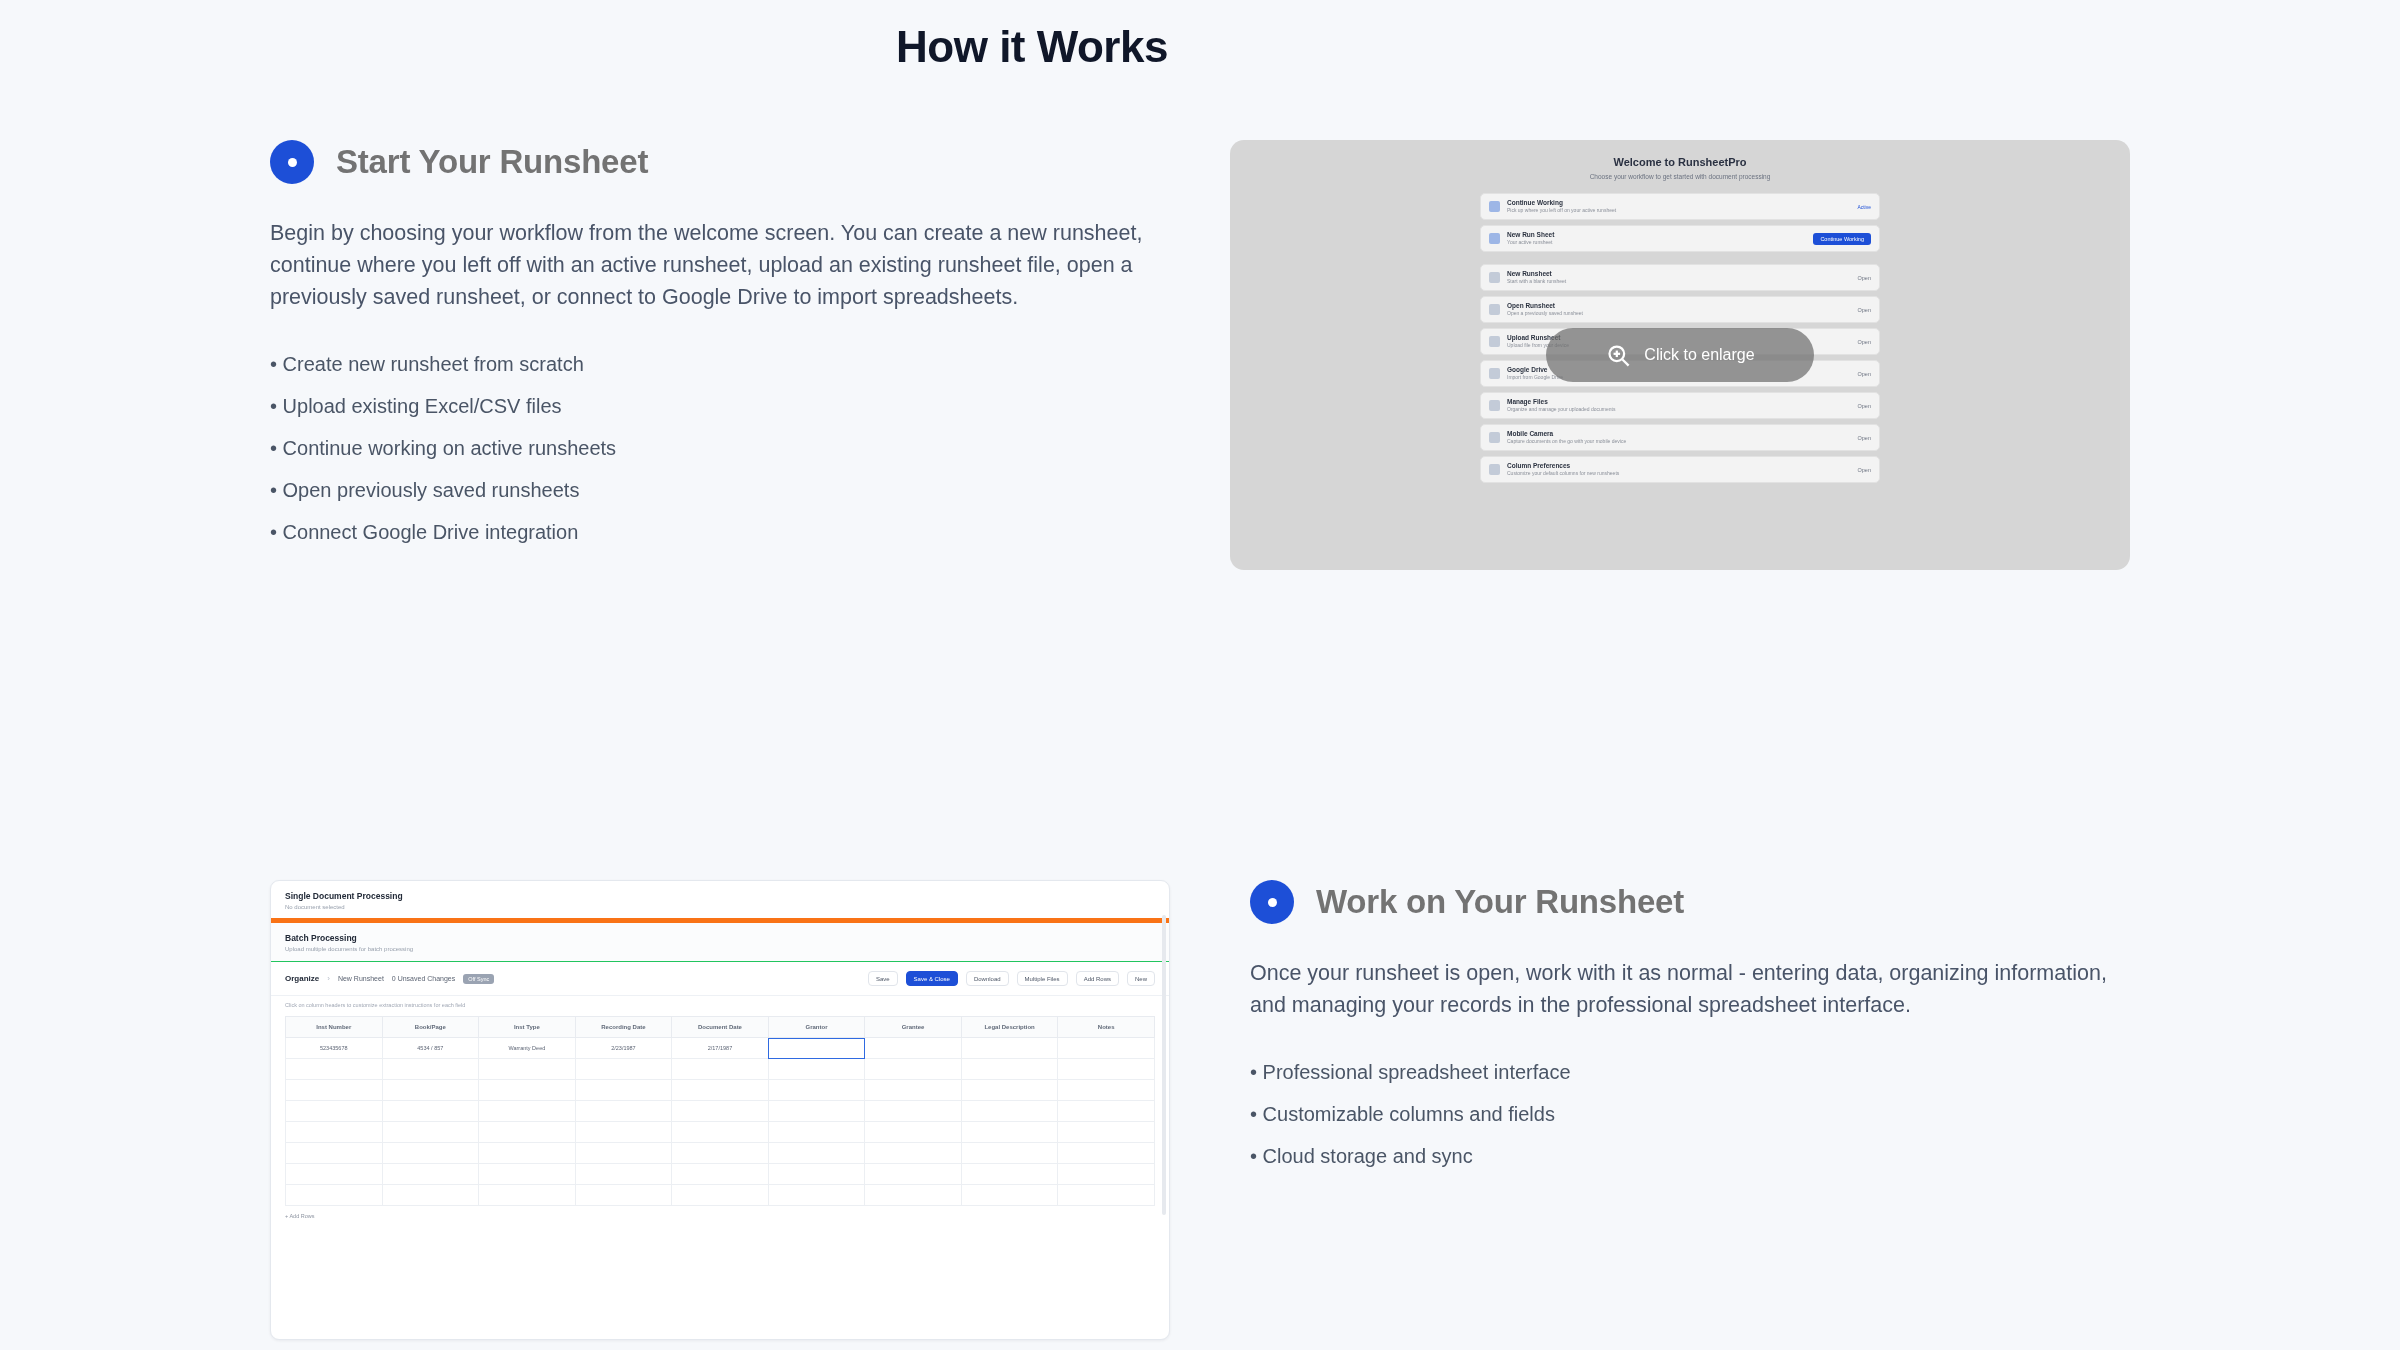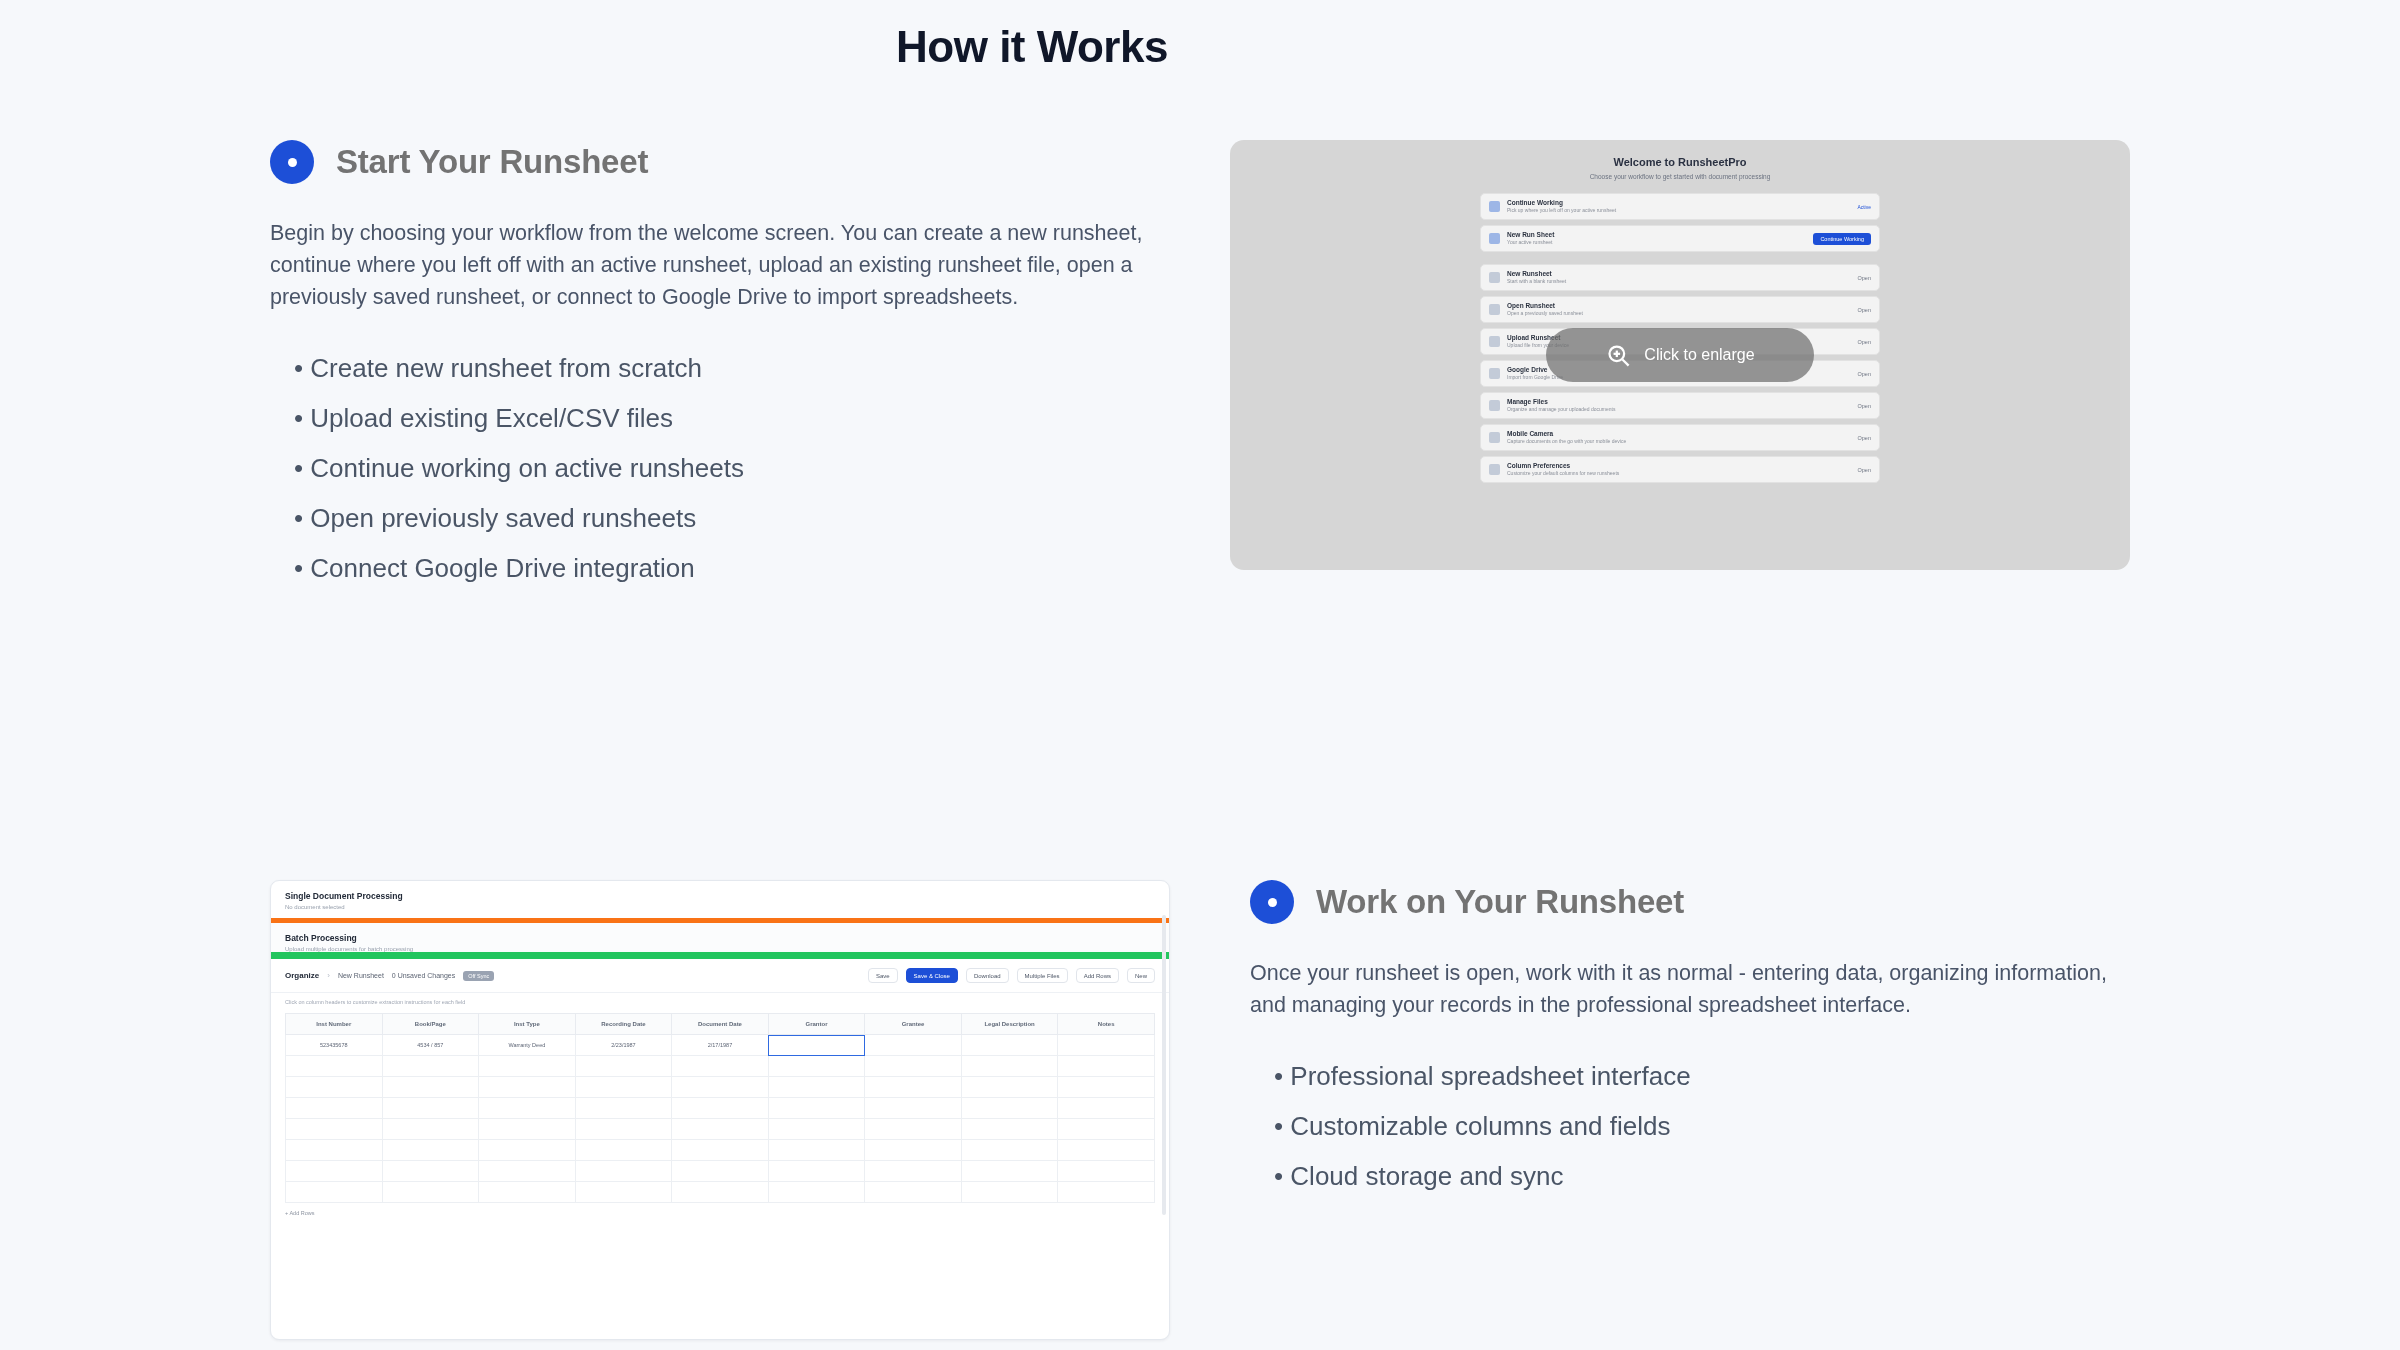--- a/index.html
+++ b/index.html
@@ -64,24 +64,23 @@
     letter-spacing: -0.2px;
   }
   .step-desc {
     font-size: 21.5px;
     line-height: 1.48;
     color: #495468;
     max-width: 880px;
   }
   .bullets { margin-top: 30px; }
   .bullet {
-    font-size: 26px;
+    font-size: 20px;
     color: #4a5566;
     padding: 9.5px 0;
-    margin-left: 24px;
   }
 
   
   .media1 {
     position: relative;
     width: 900px;
     height: 430px;
     background: #d6d6d6;
     border-radius: 14px;
     overflow: hidden;
@@ -167,23 +166,23 @@
     overflow: hidden;
     box-shadow: 0 1px 3px rgba(16,23,41,0.06);
   }
   .m2-band {
     padding: 10px 14px 8px;
     border-bottom: 5px solid #f97316;
   }
   .m2-h1 { font-size: 8.5px; font-weight: bold; color: #222a38; }
   .m2-h2 { font-size: 6px; color: #98a0ad; margin-top: 3px; }
   .m2-band2 {
-    padding: 10px 14px 0;
+    padding: 10px 14px 9px;
     background: #fbfcfd;
-    border-bottom: 7px solid #22c55e;
+    border-bottom: 1px solid #22c55e;
   }
   .m2-toolbar {
     display: flex;
     align-items: center;
     padding: 9px 14px;
     border-bottom: 1px solid #eef1f5;
     gap: 8px;
   }
   .m2-crumb { font-size: 8px; font-weight: bold; color: #222a38; }
   .m2-crumb-sep { font-size: 8px; color: #b6bdc8; }

